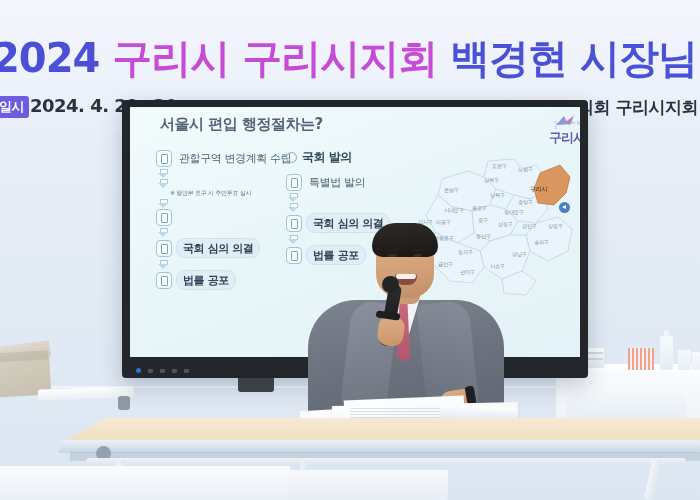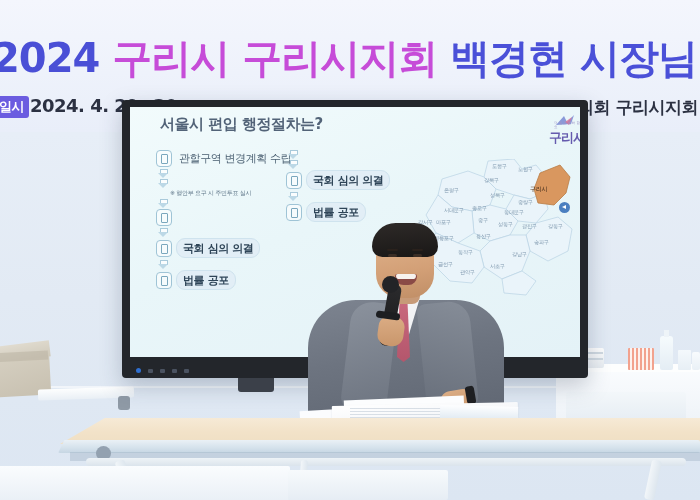--- a/index.html
+++ b/index.html
@@ -276,20 +276,28 @@
               <span class="pill">국회 심의 의결</span>
             </div>
           <div class="arrow"></div>
           <div class="step">
               <span class="step-ic"></span>
               <span class="pill">법률 공포</span>
             </div>
         </div>
 
         <div class="col col-b">
+          <div class="col-head">
+            <span class="radio"></span>
+            <span class="col-head-txt">국회 발의</span>
+          </div>
+          <div class="step">
+              <span class="step-ic"></span>
+              <span class="pill plain">특별법 발의</span>
+            </div>
           <div class="arrow"></div>
           <div class="arrow"></div>
           <div class="step">
               <span class="step-ic"></span>
               <span class="pill">국회 심의 의결</span>
             </div>
           <div class="arrow"></div>
           <div class="step">
               <span class="step-ic"></span>
               <span class="pill">법률 공포</span>

